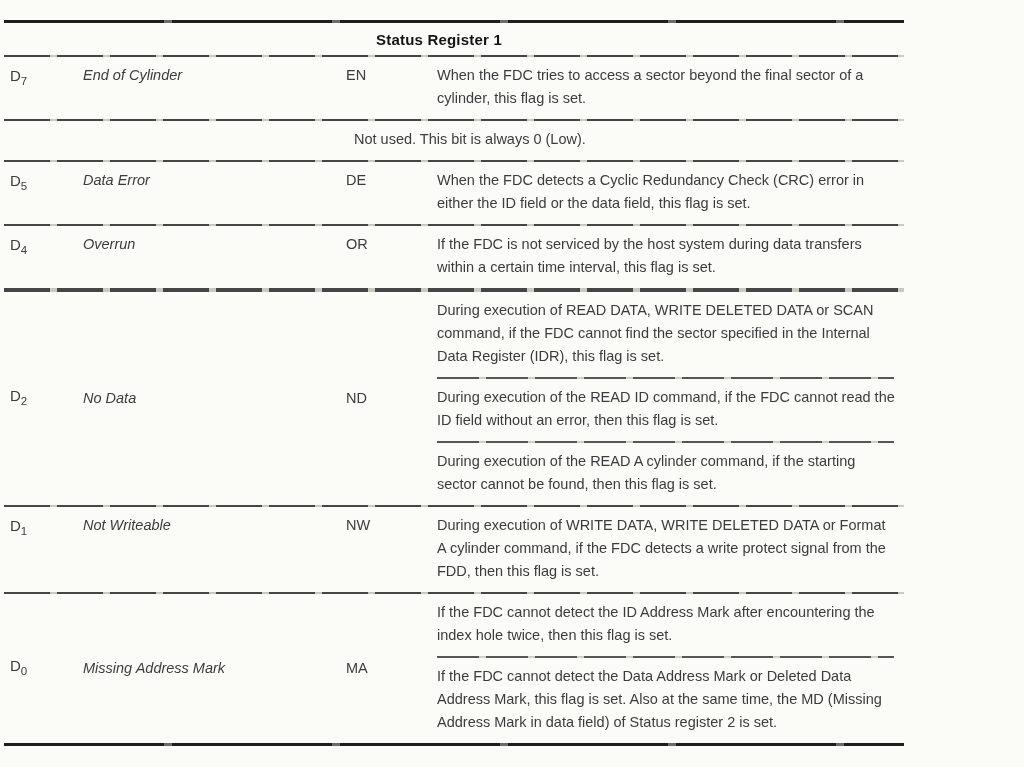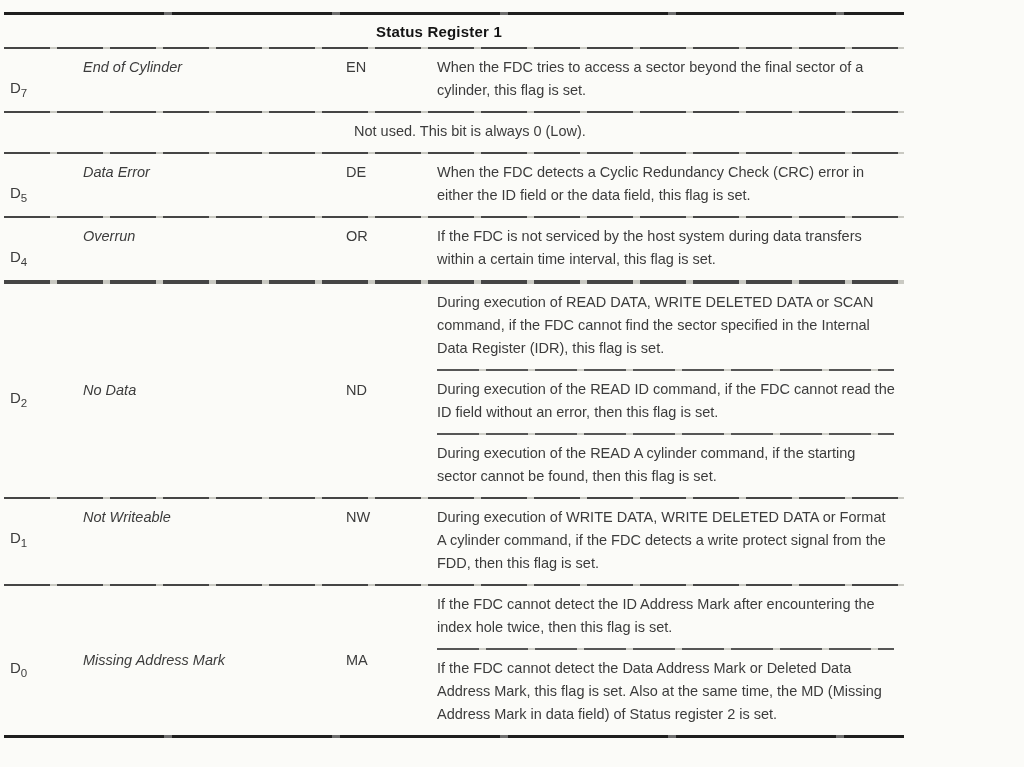--- a/index.html
+++ b/index.html
@@ -12,21 +12,21 @@
     height: 767px;
     overflow: hidden;
     font-family: "Liberation Sans", sans-serif;
     color: #3c3c3c;
   }
   .doc {
     position: relative;
     width: 912px;
     min-height: 767px;
     box-sizing: border-box;
-    padding-top: 12px;
+    padding-top: 20px;
   }
   
   .rule {
     height: 2px;
     margin: 0 8px 0 4px;
     background: repeating-linear-gradient(90deg, #454545 0 46px, #c9c9c2 46px 53px);
   }
   .rule.thick {
     height: 3px;
     background: repeating-linear-gradient(90deg, #1e1e1e 0 160px, #6d6d6d 160px 168px);
@@ -39,21 +39,21 @@
     letter-spacing: 0.2px;
     color: #141414;
   }
   .row {
     display: flex;
     align-items: stretch;
     font-size: 14.5px;
     line-height: 23px;
   }
   .lab { box-sizing: border-box; }
-  .c-bit  { width: 83px;  padding-left: 10px; font-size: 15px; margin-top: 20px; }
+  .c-bit  { width: 83px;  padding-left: 10px; font-size: 15px; }
   .c-name { width: 263px; font-style: italic; }
   .c-abbr { width: 91px;  }
   .c-desc { flex: 1; box-sizing: border-box; padding-right: 16px; }
   .row.top .lab { padding-top: 7px; }
   .row.mid .lab { align-self: center; }
   .sub {
     font-size: 11.5px;
     vertical-align: -3.5px;
     letter-spacing: 0;
   }

